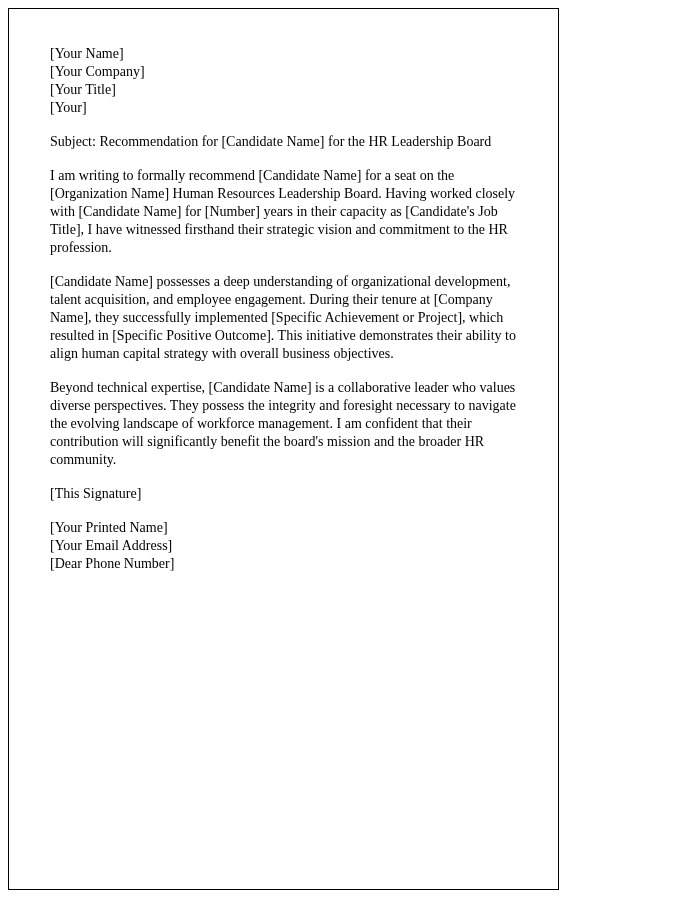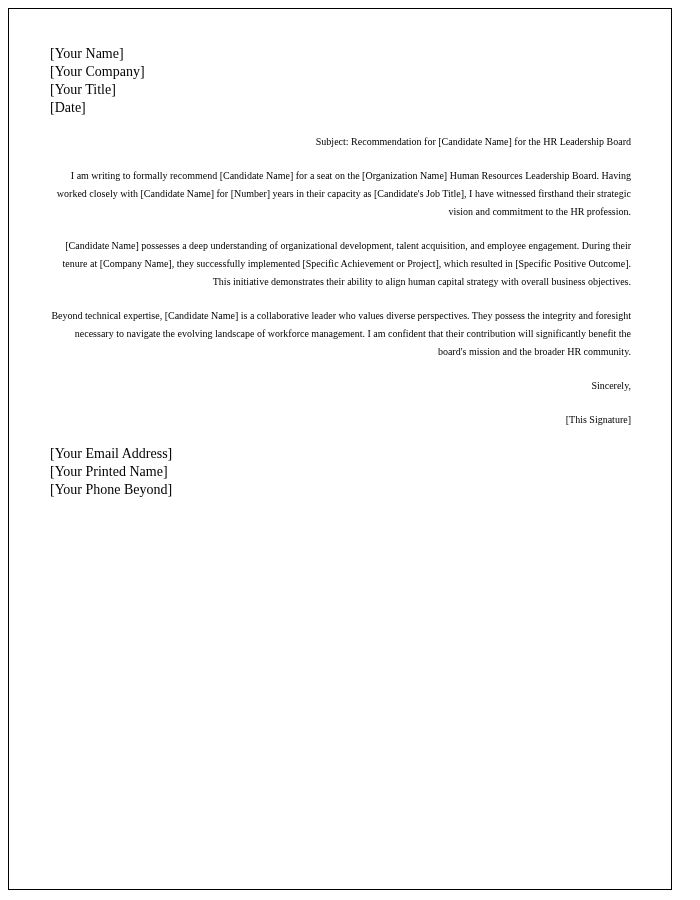--- a/index.html
+++ b/index.html
@@ -8,66 +8,64 @@
     background: #ffffff;
     width: 700px;
     height: 900px;
     font-family: "Liberation Serif", serif;
     color: #000000;
   }
   .page {
     position: absolute;
     left: 8px;
     top: 8px;
-    width: 664px;
+    width: 551px;
     height: 882px;
     border: 1px solid #000000;
     box-sizing: border-box;
     padding: 36px 40px 40px 41px;
     background: #ffffff;
     overflow: hidden;
   }
   .line {
     font-size: 14px;
     line-height: 18px;
     white-space: pre;
   }
   .block {
     margin: 0 0 16px 0;
   }
   .para {
-    font-size: 10px;
+    font-size: 14px;
     line-height: 18px;
     margin: 0 0 16px 0;
-    text-align: right;
   }
 </style>
 </head>
 <body>
 
 <div class="page">
 
   <div class="block">
     <div class="line">[Your Name]</div>
     <div class="line">[Your Company]</div>
     <div class="line">[Your Title]</div>
-    <div class="line">[Date]</div>
+    <div class="line">[Your]</div>
   </div>
 
 
   <p class="para">Subject: Recommendation for [Candidate Name] for the HR Leadership Board</p>
 
 
   <p class="para">I am writing to formally recommend [Candidate Name] for a seat on the [Organization Name] Human Resources Leadership Board. Having worked closely with [Candidate Name] for [Number] years in their capacity as [Candidate's Job Title], I have witnessed firsthand their strategic vision and commitment to the HR profession.</p>
   <p class="para">[Candidate Name] possesses a deep understanding of organizational development, talent acquisition, and employee engagement. During their tenure at [Company Name], they successfully implemented [Specific Achievement or Project], which resulted in [Specific Positive Outcome]. This initiative demonstrates their ability to align human capital strategy with overall business objectives.</p>
   <p class="para">Beyond technical expertise, [Candidate Name] is a collaborative leader who values diverse perspectives. They possess the integrity and foresight necessary to navigate the evolving landscape of workforce management. I am confident that their contribution will significantly benefit the board's mission and the broader HR community.</p>
 
-  <p class="para">Sincerely,</p>
 
   <p class="para">[This Signature]</p>
 
   <div class="block">
+    <div class="line">[Your Printed Name]</div>
     <div class="line">[Your Email Address]</div>
-    <div class="line">[Your Printed Name]</div>
-    <div class="line">[Your Phone Beyond]</div>
+    <div class="line">[Dear Phone Number]</div>
   </div>
 
 </div>
 
 </body></html>

